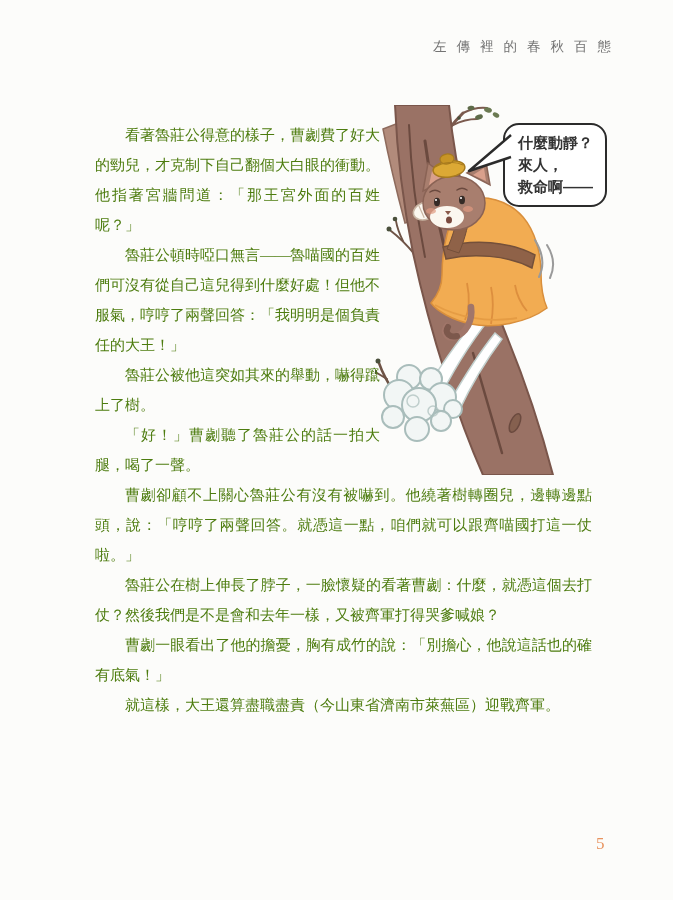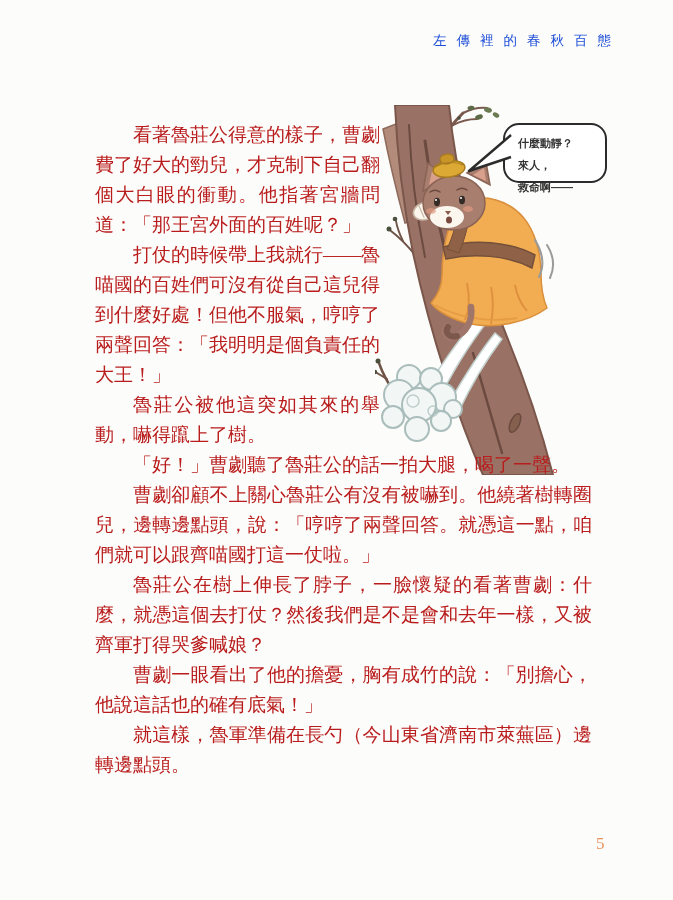--- a/index.html
+++ b/index.html
@@ -2,69 +2,69 @@
 <html><head>
 <meta charset="utf-8">
 <style>
   html,body { margin:0; padding:0; background:#ffffff; }
   .page {
     position:relative; width:673px; height:900px;
     background:#FCFCFA; overflow:hidden;
     font-family:"Liberation Serif", serif;
   }
   .running-head {
-    position:absolute; top:32px; right:52px;
+    position:absolute; top:38px; right:52px;
     font-size:13.5px; letter-spacing:10px;
-    color:#1d4ed8;
+    color:#737373;
   }
   .content {
     position:absolute; left:95px; top:120px; width:497px;
-    font-size:19px; line-height:30px; color:#b91c1c;
+    font-size:15px; line-height:30px; color:#4d7c0f;
     text-align:justify; text-justify:inter-character;
     z-index:2;
   }
   .content p { margin:0; text-indent:2em; word-break:break-all; }
   .illu-float { float:right; width:212px; height:330px; }
   .illustration {
     position:absolute; left:375px; top:105px; width:290px; height:370px;
     z-index:1;
   }
   .illustration svg.drawing { position:absolute; left:0; top:0; }
   .bubble {
-    position:absolute; left:128px; top:18px; width:104px; height:60px;
+    position:absolute; left:128px; top:18px; width:104px; height:84px;
     box-sizing:border-box;
     background:#ffffff; border:2.5px solid #2B2B2B; border-radius:16px;
     padding:7px 4px 0 13px;
     font-family:"Liberation Sans", sans-serif;
-    font-size:11px; line-height:22px; font-weight:600; color:#333333;
+    font-size:15px; line-height:22px; font-weight:600; color:#333333;
     z-index:2;
   }
   .bubble-tail { position:absolute; left:90px; top:28px; z-index:3; }
   .page-number {
     position:absolute; left:596px; top:834px;
     font-size:17px; color:#E8935F;
   }
 </style>
 </head>
 <body>
 
 <div class="page">
 
   <div class="running-head">左傳裡的春秋百態</div>
 
   <div class="content">
     <div class="illu-float"></div>
     <p>看著魯莊公得意的樣子，曹劌費了好大的勁兒，才克制下自己翻個大白眼的衝動。他指著宮牆問道：「那王宮外面的百姓呢？」</p>
-    <p>打仗的時候帶上我就行——魯喵國的百姓們可沒有從自己這兒得到什麼好處！但他不服氣，哼哼了兩聲回答：「我明明是個負責任的大王！」</p>
+    <p>魯莊公頓時啞口無言——魯喵國的百姓們可沒有從自己這兒得到什麼好處！但他不服氣，哼哼了兩聲回答：「我明明是個負責任的大王！」</p>
     <p>魯莊公被他這突如其來的舉動，嚇得躥上了樹。</p>
     <p>「好！」曹劌聽了魯莊公的話一拍大腿，喝了一聲。</p>
     <p>曹劌卻顧不上關心魯莊公有沒有被嚇到。他繞著樹轉圈兒，邊轉邊點頭，說：「哼哼了兩聲回答。就憑這一點，咱們就可以跟齊喵國打這一仗啦。」</p>
     <p>魯莊公在樹上伸長了脖子，一臉懷疑的看著曹劌：什麼，就憑這個去打仗？然後我們是不是會和去年一樣，又被齊軍打得哭爹喊娘？</p>
     <p>曹劌一眼看出了他的擔憂，胸有成竹的說：「別擔心，他說這話也的確有底氣！」</p>
-    <p>就這樣，魯軍準備在長勺（今山東省濟南市萊蕪區）邊轉邊點頭。</p>
+    <p>就這樣，大王還算盡職盡責（今山東省濟南市萊蕪區）迎戰齊軍。</p>
   </div>
 
   <div class="illustration">
     <svg class="drawing" width="290" height="370" viewBox="0 0 290 370">
 
       <path d="M30,118 C22,88 14,55 8,24 L26,17 C30,48 38,84 48,112 Z" fill="#B28B7B" stroke="#8E6B5D" stroke-width="1.5"></path>
 
       <path d="M62,42 C70,28 78,18 88,8" fill="none" stroke="#7B5A4E" stroke-width="3" stroke-linecap="round"></path>
       <path d="M78,20 C86,16 94,14 102,14" fill="none" stroke="#7B5A4E" stroke-width="2" stroke-linecap="round"></path>
       <path d="M88,8 C96,4 104,2 112,3" fill="none" stroke="#7B5A4E" stroke-width="2" stroke-linecap="round"></path>

